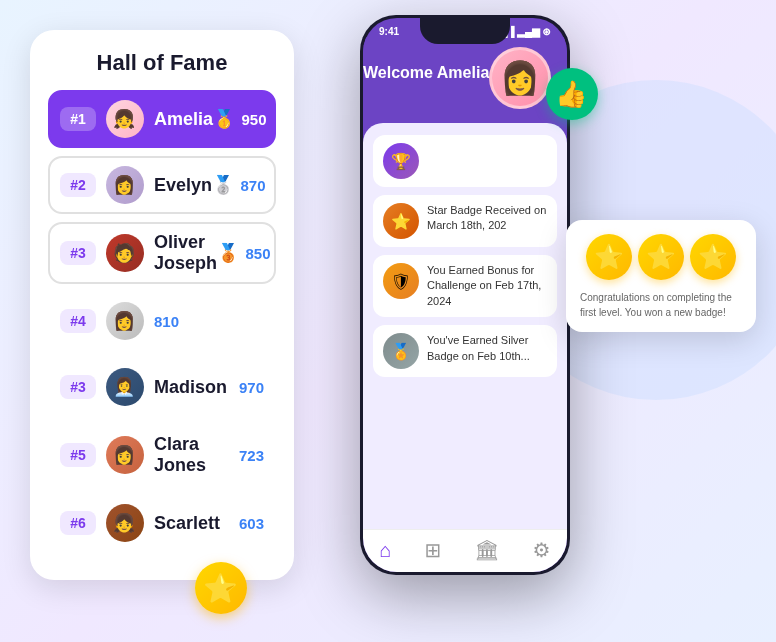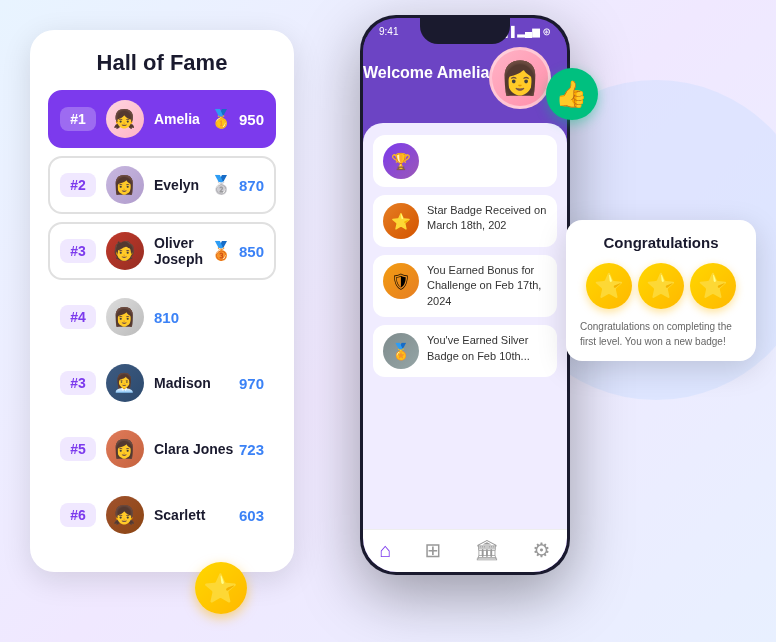--- a/index.html
+++ b/index.html
@@ -100,21 +100,21 @@
     .avatar-1 { background: linear-gradient(135deg, #ffd6e0, #ffb3c6); }
     .avatar-2 { background: linear-gradient(135deg, #c8b8e0, #b09ccc); }
     .avatar-3 { background: linear-gradient(135deg, #c0392b, #962d22); }
     .avatar-4 { background: linear-gradient(135deg, #ddd, #bbb); }
     .avatar-5 { background: linear-gradient(135deg, #3d5a80, #2c4a6e); }
     .avatar-6 { background: linear-gradient(135deg, #e07b5a, #c5623e); }
     .avatar-7 { background: linear-gradient(135deg, #a0522d, #8b4513); }
 
     .hof-name {
       flex: 1;
-      font-size: 14px;
+      font-size: 18px;
       font-weight: 600;
       color: #1a1a2e;
     }
     .hof-row.rank-1 .hof-name { color: white; }
     .medal-icon {
       font-size: 18px;
       margin-right: 6px;
     }
     .hof-score {
       font-size: 15px;
@@ -189,21 +189,21 @@
       background: #1a1a2e;
       border-radius: 0 0 18px 18px;
       z-index: 10;
     }
     .phone-status-bar {
       display: flex;
       justify-content: space-between;
       padding: 8px 16px 0;
       font-size: 10px;
       color: white;
-      font-weight: 400;
+      font-weight: 700;
       position: relative;
       z-index: 5;
     }
     .phone-welcome-section {
       background: #6c44c4;
       display: flex;
       flex-direction: row;
       align-items: center;
       padding: 10px 0 14px;
     }
@@ -423,20 +423,19 @@
     <div class="phone-nav">
       <span class="nav-icon active">⌂</span>
       <span class="nav-icon">⊞</span>
       <span class="nav-icon">🏛</span>
       <span class="nav-icon">⚙</span>
     </div>
   </div>
 </div>
 
 <div class="congrats-popup">
-  <div class="congrats-title">Congratulations</div>
   <div class="congrats-stars">
     <div class="congrats-star">⭐</div>
     <div class="congrats-star">⭐</div>
     <div class="congrats-star">⭐</div>
   </div>
   <div class="congrats-text">Congratulations on completing the first level. You won a new badge!</div>
 </div>
 
 </body></html>

